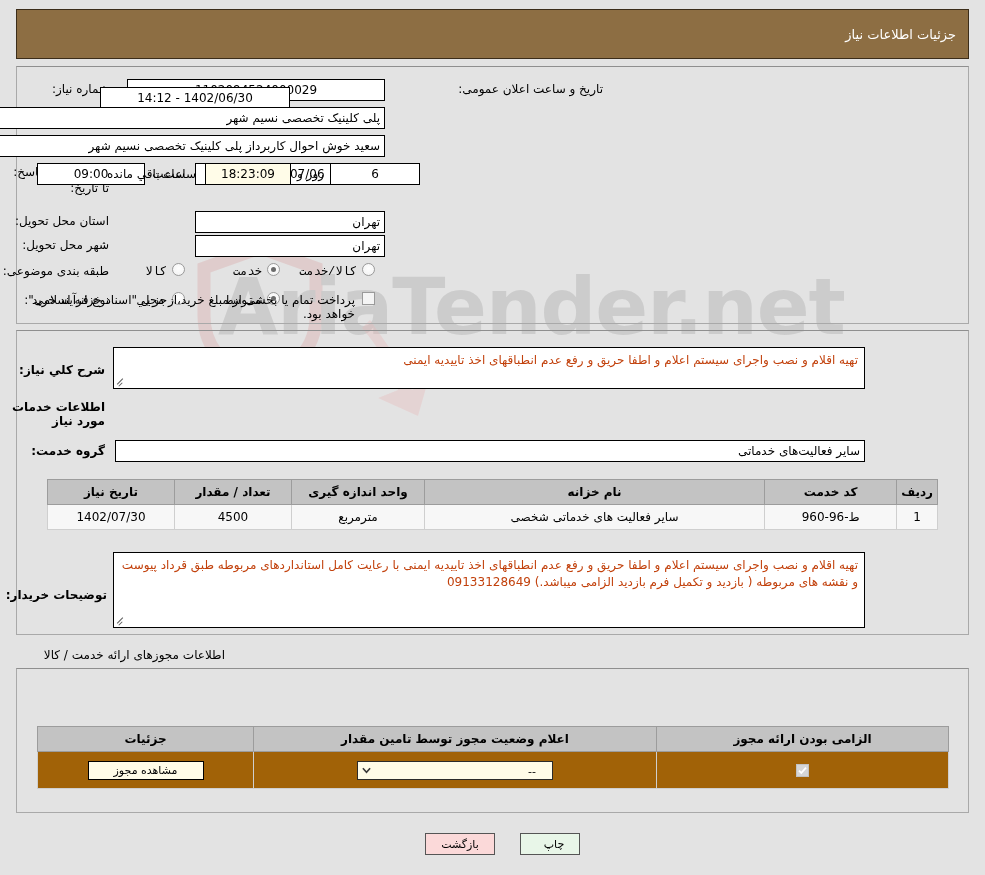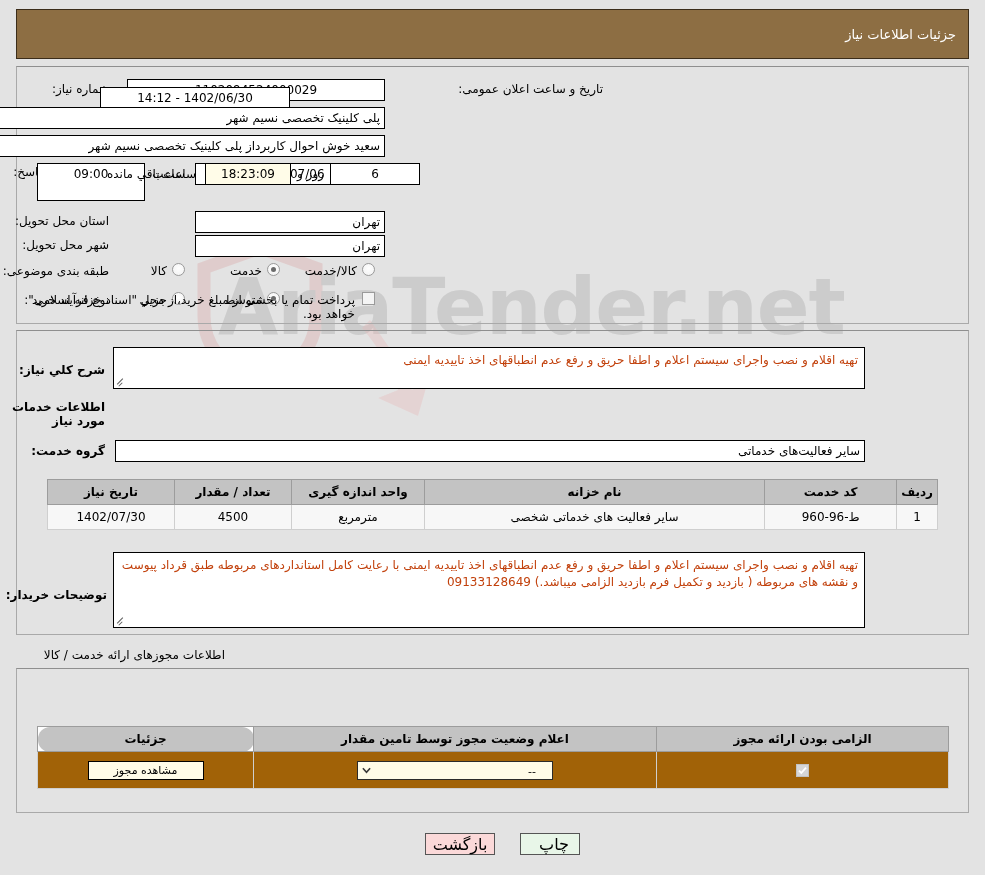--- a/index.html
+++ b/index.html
@@ -128,20 +128,21 @@
     width: 5px; height: 5px;
     margin: -2.5px 0 0 -2.5px;
     border-radius: 50%;
     background: #6b6b6b;
   }
   .radio-label {
     position: absolute;
     font-size: 12px;
     color: #000;
     white-space: nowrap;
+    font-family: Liberation Mono, monospace;
   }
   .cbox {
     position: absolute;
     width: 13px; height: 13px;
     border: 1px solid #9a9a9a;
     background: #f4f4f4;
     box-sizing: border-box;
   }
 
   
@@ -260,21 +261,21 @@
   }
   .cb-disabled svg { position: absolute; left: 1px; top: 1px; }
 
   
   .btn {
     position: absolute;
     height: 22px;
     line-height: 21px;
     border: 1px solid #555;
     box-sizing: border-box;
-    font-size: 16px;
+    font-size: 11px;
     text-align: center;
     cursor: pointer;
     color: #000;
   }
   .btn-print  { background: #e8f6e8; width: 60px; }
   .btn-back   { background: #fbd9d9; width: 70px; }
 </style>
 </head>
 <body>
 
@@ -304,21 +305,21 @@
 
   <div class="fld-label" style="right:876px; top:110px; width:110px;">نام دستگاه خریدار:</div>
   <div class="fld-box rtl-right" style="right:600px; top:107px; width:625px; height:22px;">پلی کلینیک تخصصی نسیم شهر</div>
 
   <div class="fld-label" style="right:876px; top:138px; width:120px;">ایجاد کننده درخواست:</div>
   <div class="fld-box rtl-right" style="right:600px; top:135px; width:465px; height:22px;">سعید خوش احوال کاربرداز پلی کلینیک تخصصی نسیم شهر</div>
 
   <div class="fld-label" style="right:876px; top:164px; width:98px; line-height:16px;">مهلت ارسال پاسخ: تا تاریخ:</div>
   <div class="fld-box" style="right:600px; top:163px; width:190px; height:22px;">1402/07/06</div>
   <div class="plain-text" style="right:800px; top:167px;">ساعت</div>
-  <div class="fld-box" style="right:840px; top:163px; width:108px; height:38px;">09:00</div>
+  <div class="fld-box" style="right:840px; top:163px; width:108px; height:22px;">09:00</div>
   <div class="fld-box" style="right:none; left:330px; top:163px; width:90px; height:22px;">6</div>
   <div class="plain-text" style="left:297px; top:167px;">روز و</div>
   <div class="fld-box cream" style="left:205px; top:163px; width:86px; height:22px;">18:23:09</div>
   <div class="plain-text" style="left:107px; top:167px;">ساعت باقي مانده</div>
 
   <div class="fld-label" style="right:876px; top:214px; width:105px;">استان محل تحویل:</div>
   <div class="fld-box rtl-right" style="right:600px; top:211px; width:190px; height:22px;">تهران</div>
 
   <div class="fld-label" style="right:876px; top:238px; width:105px;">شهر محل تحویل:</div>
   <div class="fld-box rtl-right" style="right:600px; top:235px; width:190px; height:22px;">تهران</div>
@@ -389,21 +390,21 @@
 
   <div class="sub-note" style="right:760px; top:648px;">اطلاعات مجوزهای ارائه خدمت / کالا</div>
 
   <div class="panel" id="panel-perm"></div>
 
   <table class="grid" id="permit-table" style="right:36px; top:726px; width:912px;">
     <thead>
       <tr>
         <th style="width:283px;">الزامی بودن ارائه مجوز</th>
         <th>اعلام وضعیت مجوز توسط تامین مقدار</th>
-        <th style="width:207px;border-radius:12px;">جزئیات</th>
+        <th style="width:207px;">جزئیات</th>
       </tr>
     </thead>
     <tbody>
       <tr>
         <td>
           <span class="cb-disabled">
             <svg width="9" height="9" viewBox="0 0 9 9">
               <path d="M1 4.6 L3.3 7 L8 1.6" fill="none" stroke="#ffffff" stroke-width="1.8"></path>
             </svg>
           </span>

